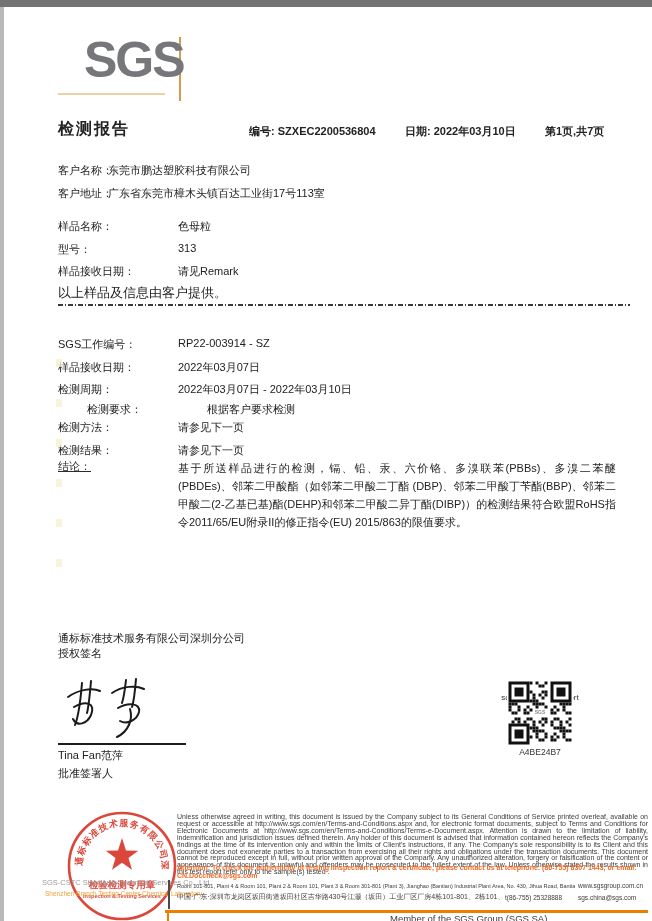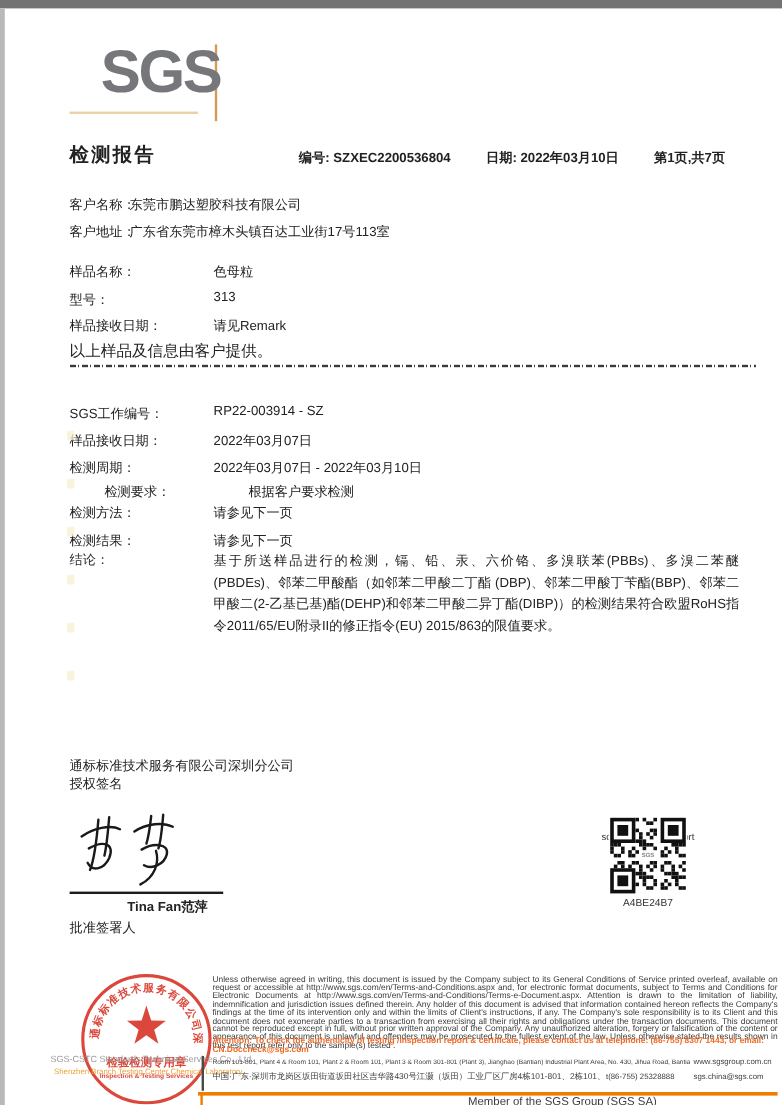--- a/index.html
+++ b/index.html
@@ -29,21 +29,21 @@
   .dashline{left:58px; top:297px; width:572px; height:1.5px;
     background:repeating-linear-gradient(90deg,#3a3a3a 0 5px,transparent 5px 7px,#3a3a3a 7px 8px,transparent 8px 10px);}
 
   .conclusion{left:178px; top:452px; width:438px; font-size:11px; line-height:18px; color:#222; text-align:justify;}
 
   
   .sig-company{left:58px; top:624px; font-size:11px; color:#222;}
   .sig-auth{left:58px; top:639px; font-size:11px; color:#222;}
   .sig-svg{left:60px; top:668px;}
   .sig-line{left:58px; top:736px; width:128px; height:1.5px; background:#1c1c1c;}
-  .sig-name{left:58px; top:741px; font-size:11px; font-weight:700; color:#222;margin-left:48px;}
+  .sig-name{left:58px; top:741px; font-size:11px; font-weight:400; color:#222;}
   .sig-title{left:58px; top:759px; font-size:11px; color:#222;}
 
   
   .qr-caption{left:500px; top:663px; width:80px; text-align:center; font-size:8px; color:#333;margin-top:23px;}
   .qr-box{left:507px; top:673px;}
   .qr-code-text{left:500px; top:740px; width:80px; text-align:center; font-size:8.5px; color:#333;}
 
   
   .wm-dot{width:6px; height:8px; background:#f6f0d2; opacity:.8;}
 
@@ -127,21 +127,21 @@
   </div>
   <div class="row val-120" style="top:413px;">
     <span class="lbl">检测方法：</span>
     <span class="val">请参见下一页</span>
   </div>
   <div class="row val-120" style="top:436px;">
     <span class="lbl">检测结果：</span>
     <span class="val">请参见下一页</span>
   </div>
 
-  <div class="abs" style="left:58px; top:452px; font-size:11px;">结论：</div>
+  <div class="abs" style="left:58px; top:452px; font-size:11px;text-decoration:underline;">结论：</div>
   <div class="abs conclusion">基于所送样品进行的检测，镉、铅、汞、六价铬、多溴联苯(PBBs)、多溴二苯醚(PBDEs)、邻苯二甲酸酯（如邻苯二甲酸二丁酯 (DBP)、邻苯二甲酸丁苄酯(BBP)、邻苯二甲酸二(2-乙基已基)酯(DEHP)和邻苯二甲酸二异丁酯(DIBP)）的检测结果符合欧盟RoHS指令2011/65/EU附录II的修正指令(EU) 2015/863的限值要求。</div>
 
   <div class="abs wm-dot" style="left:56px;top:352px;"></div>
   <div class="abs wm-dot" style="left:56px;top:392px;"></div>
   <div class="abs wm-dot" style="left:56px;top:432px;"></div>
   <div class="abs wm-dot" style="left:56px;top:472px;"></div>
   <div class="abs wm-dot" style="left:56px;top:512px;"></div>
   <div class="abs wm-dot" style="left:56px;top:552px;"></div>
 
   <div class="abs sig-company">通标标准技术服务有限公司深圳分公司</div>

